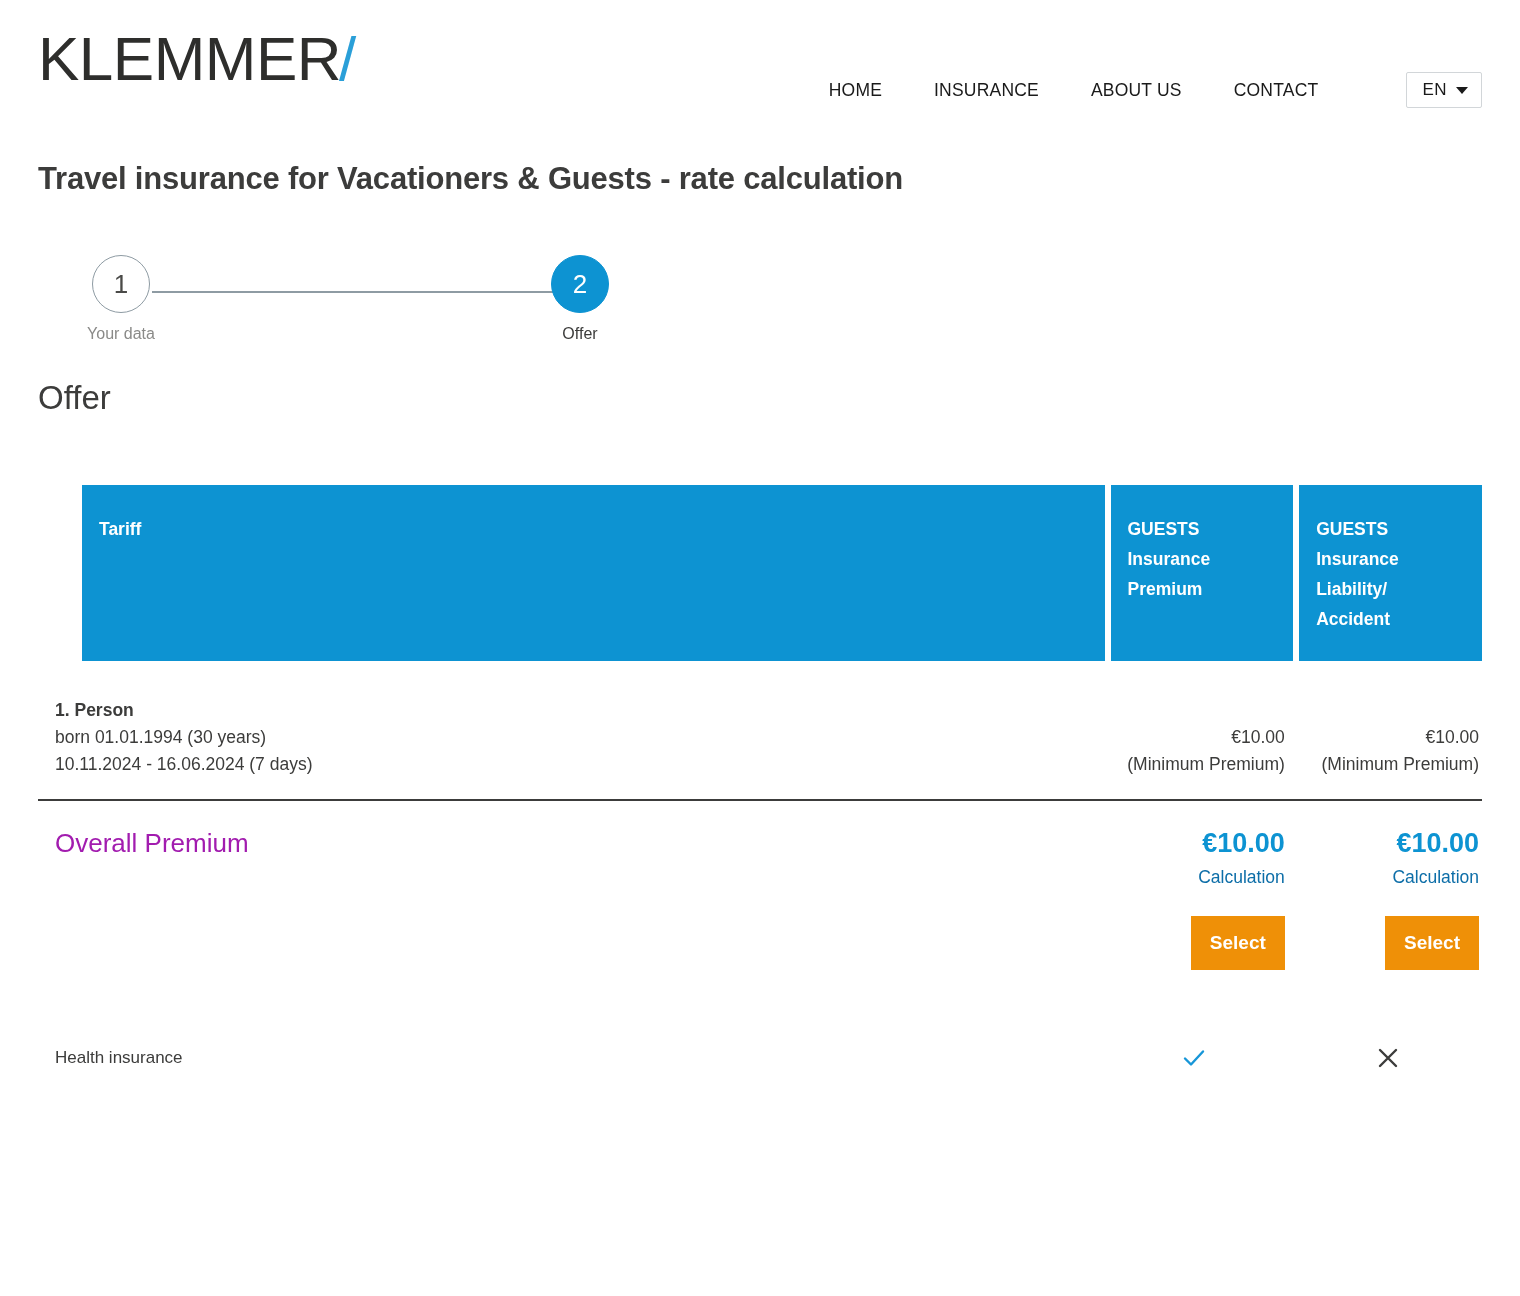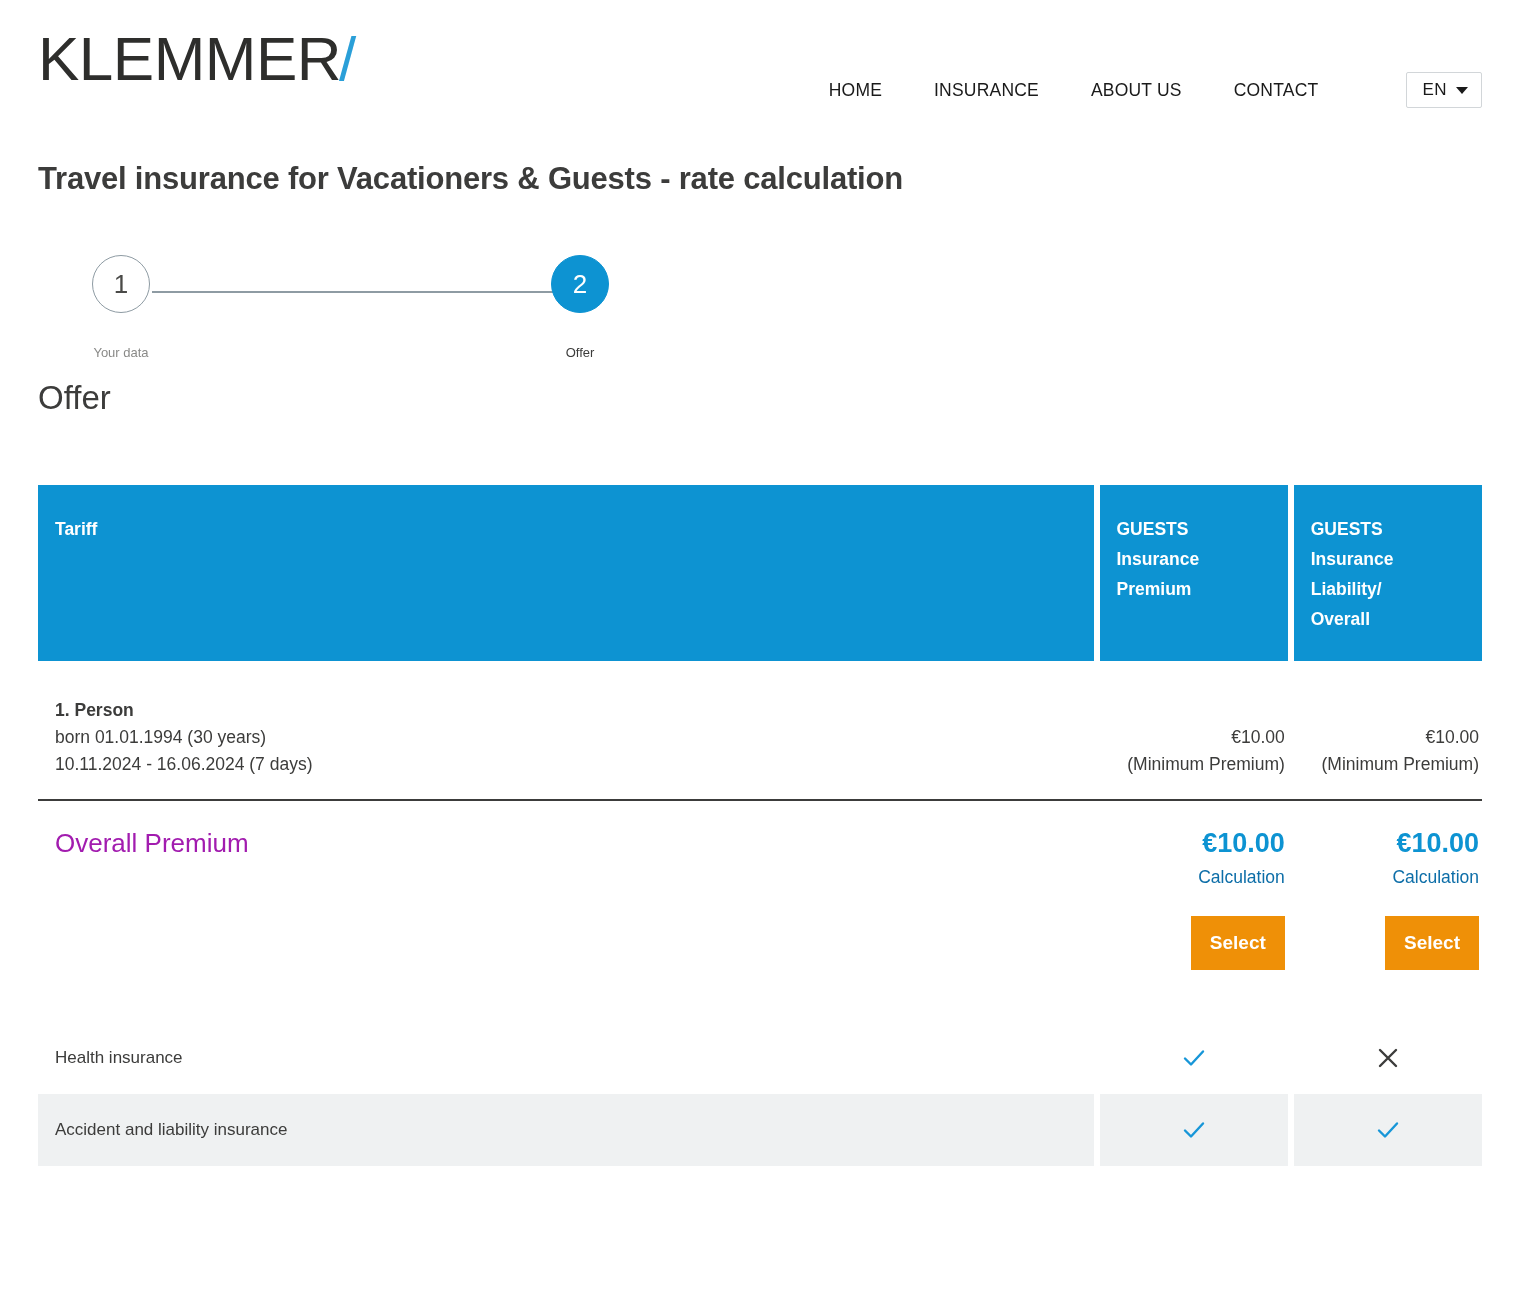--- a/index.html
+++ b/index.html
@@ -136,22 +136,22 @@
     background: #ffffff;
     border: 1.6px solid #8e9ba3;
     color: #4a4a48;
   }
   .step-circle.active {
     background: #0d93d2;
     border: 1.6px solid #0d93d2;
     color: #ffffff;
   }
   .step-label {
-    margin-top: 32px;
-    font-size: 13px;
+    margin-top: 12px;
+    font-size: 16px;
   }
   .step-label.inactive { color: #8a8a88; }
   .step-label.active { color: #3c3c3b; }
 
   
   .section-title {
     font-size: 33px;
     font-weight: 400;
     color: #3c3c3b;
     margin: 0;
@@ -162,21 +162,21 @@
   .offer-table {
     margin-top: 68px;
     width: 1444px;
   }
   .ot-row { display: flex; }
   .col-desc { width: 1060px; }
   .col-sep  { width: 6px; }
   .col-val  { width: 189px; }
 
   
-  .ot-head { background: #0369a1; }
+  .ot-head { background: #0369a1; margin-left: 44px; }
   .ot-head .col-desc,
   .ot-head .col-val {
     background: #0d93d2;
     color: #ffffff;
     font-weight: bold;
     font-size: 17.5px;
     line-height: 1.72;
     padding: 29px 0 26px 17px;
     min-height: 160px;
   }
@@ -318,21 +318,21 @@
       <div class="col-val">
         <div>GUESTS</div>
         <div>Insurance</div>
         <div>Premium</div>
       </div>
       <div class="col-sep"></div>
       <div class="col-val">
         <div>GUESTS</div>
         <div>Insurance</div>
         <div>Liability/</div>
-        <div>Overall</div>
+        <div>Accident</div>
       </div>
     </div>
 
     <div class="ot-row ot-person">
       <div class="col-desc">
         <div class="person-name">1. Person</div>
         <div>born 01.01.1994 (30 years)</div>
         <div>10.11.2024 - 16.06.2024 (7 days)</div>
       </div>
       <div class="col-sep"></div>
@@ -389,35 +389,16 @@
         <div class="col-sep"></div>
         <div class="col-val">
           <span class="mark mark-cross">
             <svg width="26" height="26" viewBox="0 0 26 26" fill="none" stroke="currentColor" stroke-width="2.4" stroke-linecap="round">
                 <path d="M5 5 L21 21 M21 5 L5 21"></path>
               </svg>
           </span>
         </div>
       </div>
 
-      <div class="feat-row alt">
-        <div class="col-desc">Accident and liability insurance</div>
-        <div class="col-sep"></div>
-        <div class="col-val">
-          <span class="mark mark-check">
-            <svg width="30" height="30" viewBox="0 0 30 30" fill="none" stroke="currentColor" stroke-width="2.4" stroke-linecap="round" stroke-linejoin="round">
-                <path d="M6 15.5 L12 21.5 L24 8.5"></path>
-              </svg>
-          </span>
-        </div>
-        <div class="col-sep"></div>
-        <div class="col-val">
-          <span class="mark mark-check">
-            <svg width="30" height="30" viewBox="0 0 30 30" fill="none" stroke="currentColor" stroke-width="2.4" stroke-linecap="round" stroke-linejoin="round">
-                <path d="M6 15.5 L12 21.5 L24 8.5"></path>
-              </svg>
-          </span>
-        </div>
-      </div>
 
     </div>
   </div>
 </div>
 
 </body></html>

